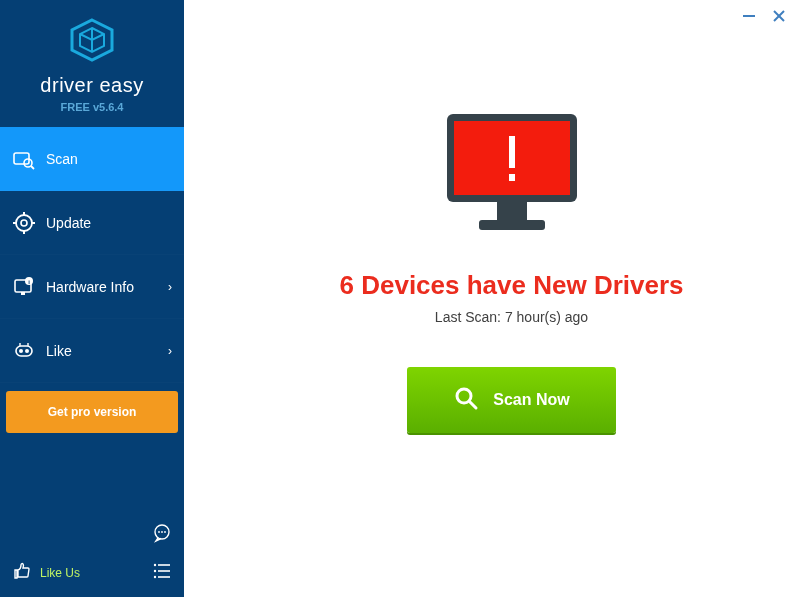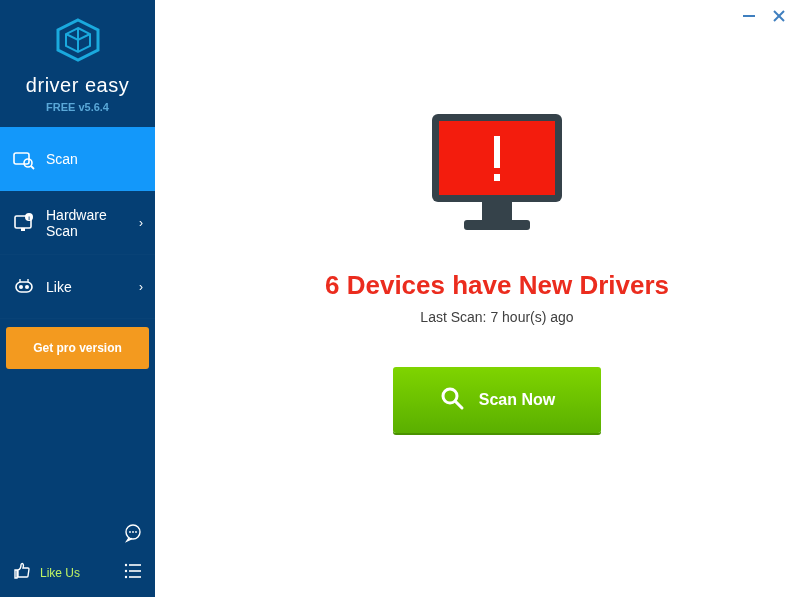--- a/index.html
+++ b/index.html
@@ -5,21 +5,21 @@
 * { margin: 0; padding: 0; box-sizing: border-box; }
 body {
   font-family: Arial, sans-serif;
   width: 799px;
   height: 597px;
   display: flex;
   overflow: hidden;
   background: #fff;
 }
 .sidebar {
-  width: 155px;
+  width: 184px;
   background: #053f74;
   display: flex;
   flex-direction: column;
 }
 .logo-area {
   padding: 18px 0 14px;
   text-align: center;
   color: #fff;
 }
 .logo-area svg { margin-bottom: 8px; }
@@ -166,31 +166,44 @@
       <span class="nav-icon">
         <svg width="22" height="22" viewBox="0 0 22 22">
             <rect x="1" y="5" width="15" height="11" rx="2" fill="none" stroke="#fff" stroke-width="1.6"></rect>
             <circle cx="15" cy="15" r="4" fill="none" stroke="#fff" stroke-width="1.6"></circle>
             <line x1="18" y1="18" x2="21" y2="21" stroke="#fff" stroke-width="1.8"></line>
           </svg>
       </span>
       <span class="nav-label">Scan</span>
     </div>
 
+    <div class="nav-item">
+      <span class="nav-icon">
+        <svg width="22" height="22" viewBox="0 0 22 22">
+            <circle cx="11" cy="11" r="8" fill="none" stroke="#fff" stroke-width="1.8"></circle>
+            <circle cx="11" cy="11" r="3" fill="none" stroke="#fff" stroke-width="1.6"></circle>
+            <rect x="10" y="0" width="2" height="4" fill="#fff"></rect>
+            <rect x="10" y="18" width="2" height="4" fill="#fff"></rect>
+            <rect x="0" y="10" width="4" height="2" fill="#fff"></rect>
+            <rect x="18" y="10" width="4" height="2" fill="#fff"></rect>
+          </svg>
+      </span>
+      <span class="nav-label">Update</span>
+    </div>
 
     <div class="nav-item">
       <span class="nav-icon">
         <svg width="22" height="22" viewBox="0 0 22 22">
             <rect x="2" y="4" width="16" height="12" rx="1.5" fill="none" stroke="#fff" stroke-width="1.6"></rect>
             <rect x="8" y="16" width="4" height="3" fill="#fff"></rect>
             <circle cx="16" cy="5" r="4" fill="#fff"></circle>
             <text x="16" y="8" font-size="6" text-anchor="middle" fill="#053f74" font-weight="bold">i</text>
           </svg>
       </span>
-      <span class="nav-label">Hardware Scan</span>
+      <span class="nav-label">Hardware Info</span>
       <span class="nav-caret">›</span>
     </div>
 
     <div class="nav-item">
       <span class="nav-icon">
         <svg width="22" height="22" viewBox="0 0 22 22">
             <rect x="3" y="6" width="16" height="10" rx="5" fill="none" stroke="#fff" stroke-width="1.6"></rect>
             <circle cx="8" cy="11" r="2" fill="#fff"></circle>
             <circle cx="14" cy="11" r="2" fill="#fff"></circle>
             <line x1="7" y1="3" x2="7" y2="6" stroke="#fff" stroke-width="1.4"></line>

